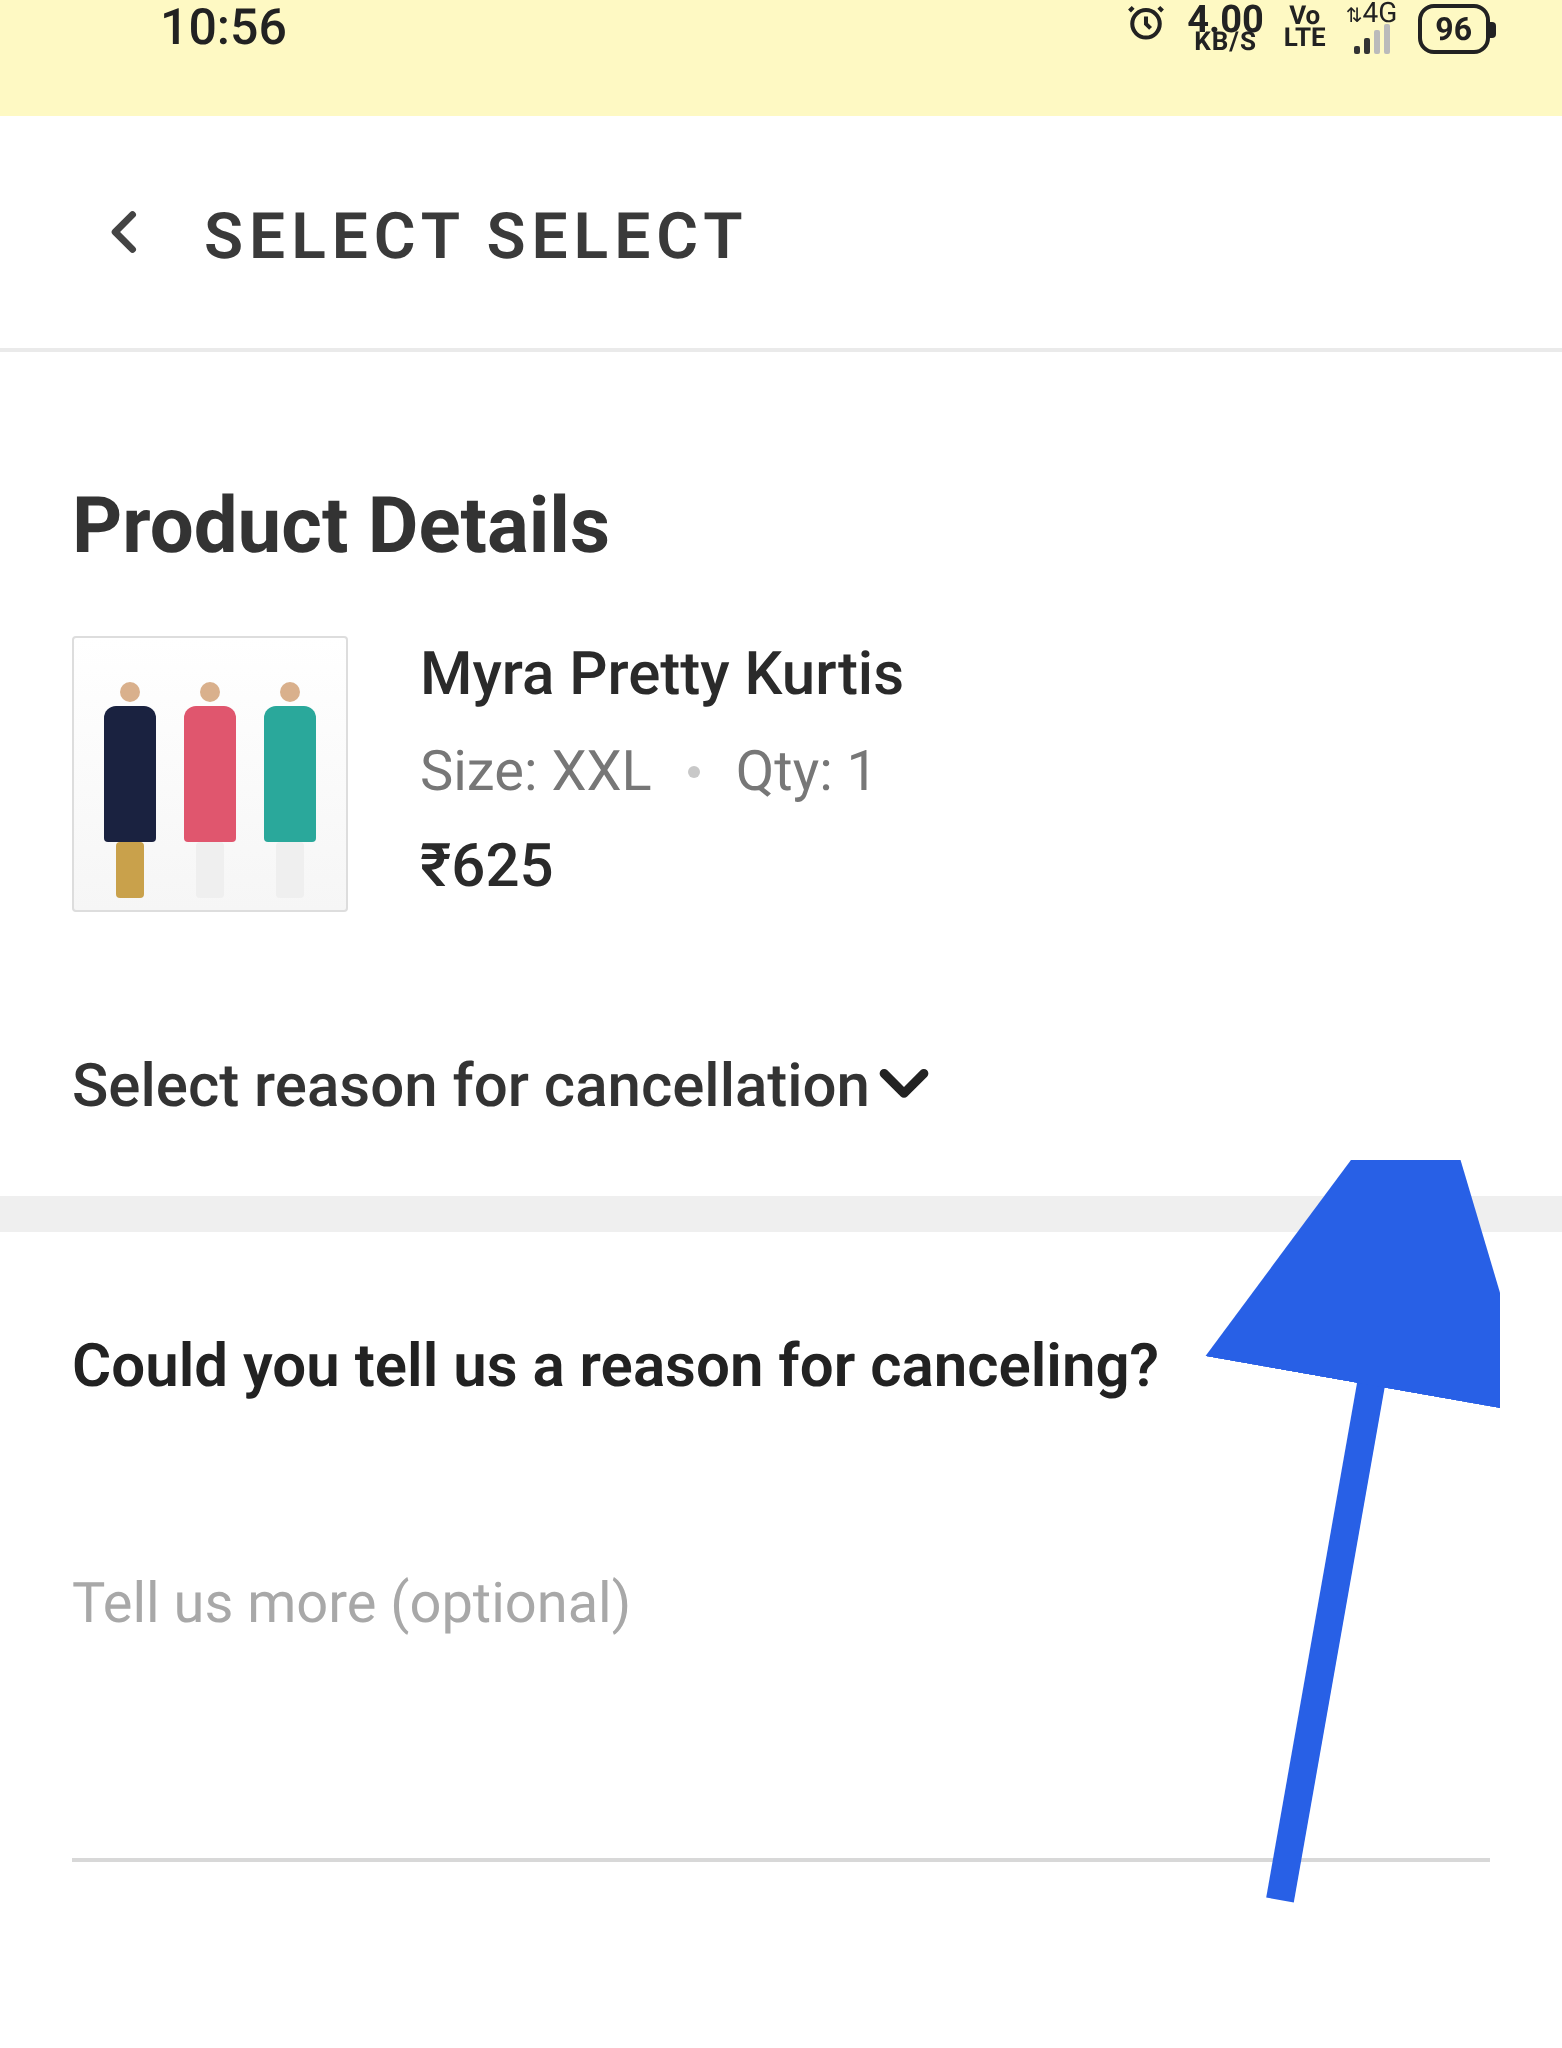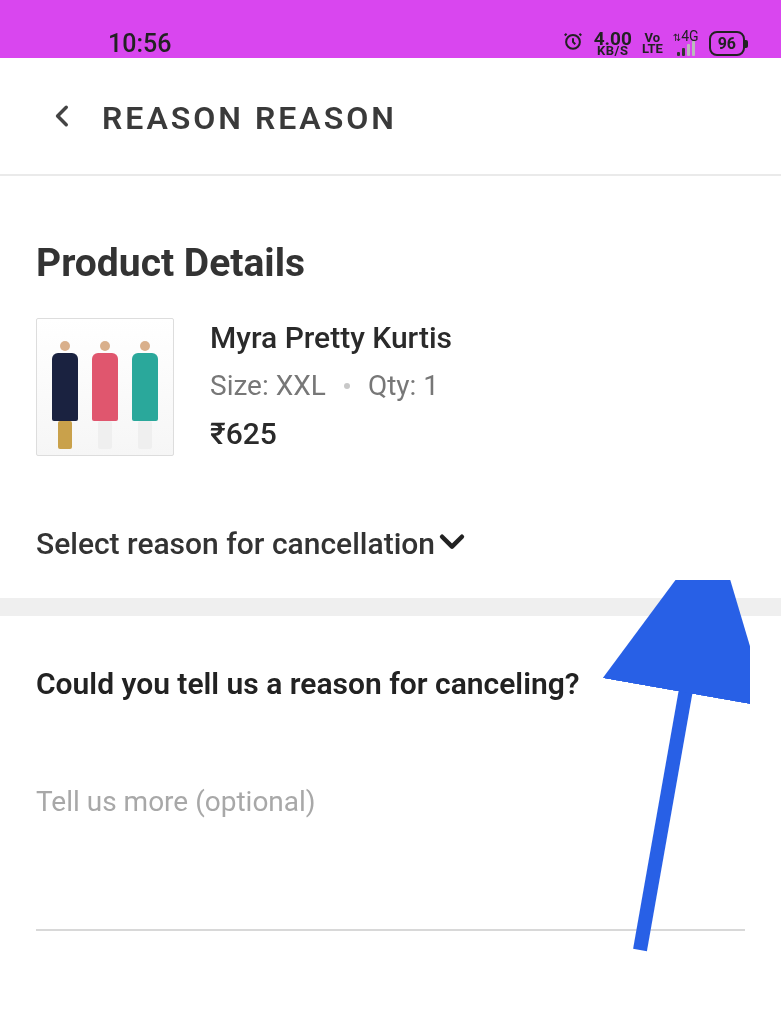--- a/index.html
+++ b/index.html
@@ -1,23 +1,23 @@
 <!DOCTYPE html>
 <html><head>
 <meta charset="utf-8">
 <style>
   * { box-sizing: border-box; margin: 0; padding: 0; }
   html, body { width: 781px; height: 1024px; font-family: -apple-system, BlinkMacSystemFont, "Segoe UI", Roboto, Arial, sans-serif; background: #fff; color: #222; }
   .status-bar {
     height: 58px;
-    background: #d946ef;
-    display: flex;
-    align-items: flex-end;
+    background: #fef9c3;
+    display: flex;
+    align-items: flex-start;
     justify-content: space-between;
-    padding: 0 36px 0 108px;
+    padding: 0 36px 0 80px;
     font-size: 25px;
     font-weight: 500;
     color: #222;
   }
   .status-right { display: flex; align-items: center; gap: 10px; }
   .status-kbs { display: flex; flex-direction: column; align-items: center; line-height: 0.8; font-weight: 700; }
   .status-kbs .top { font-size: 19px; }
   .status-kbs .bot { font-size: 13px; letter-spacing: 0.5px; }
   .status-volte { display: flex; flex-direction: column; align-items: center; line-height: 0.8; font-weight: 700; }
   .status-volte .top { font-size: 13px; }
@@ -164,21 +164,21 @@
     <span class="battery">96</span>
   </div>
 </div>
 
 <div class="header">
   <span>
     <svg width="26" height="36" viewBox="0 0 24 24" fill="none" stroke="#444" stroke-width="3.2" stroke-linecap="round" stroke-linejoin="round">
         <polyline points="15 4 7 12 15 20"></polyline>
       </svg>
   </span>
-  <span class="title">REASON REASON</span>
+  <span class="title">SELECT SELECT</span>
 </div>
 
 <div class="section-title">Product Details</div>
 
 <div class="product-row">
   <div class="product-img">
     <div class="mannequin m1">
         <div class="head"></div>
         <div class="body"></div>
         <div class="legs"></div>

